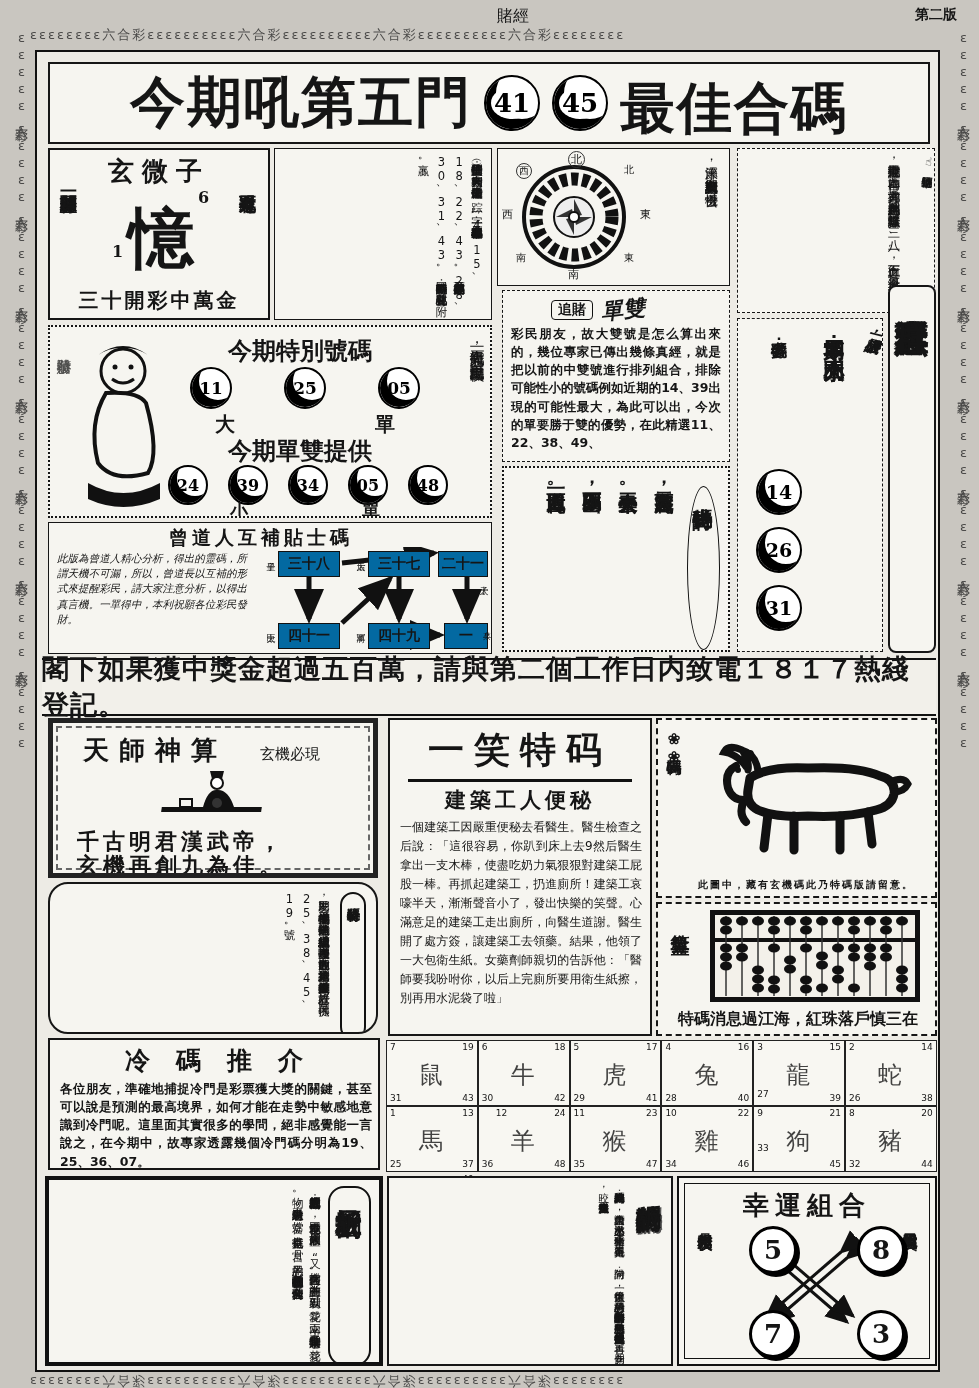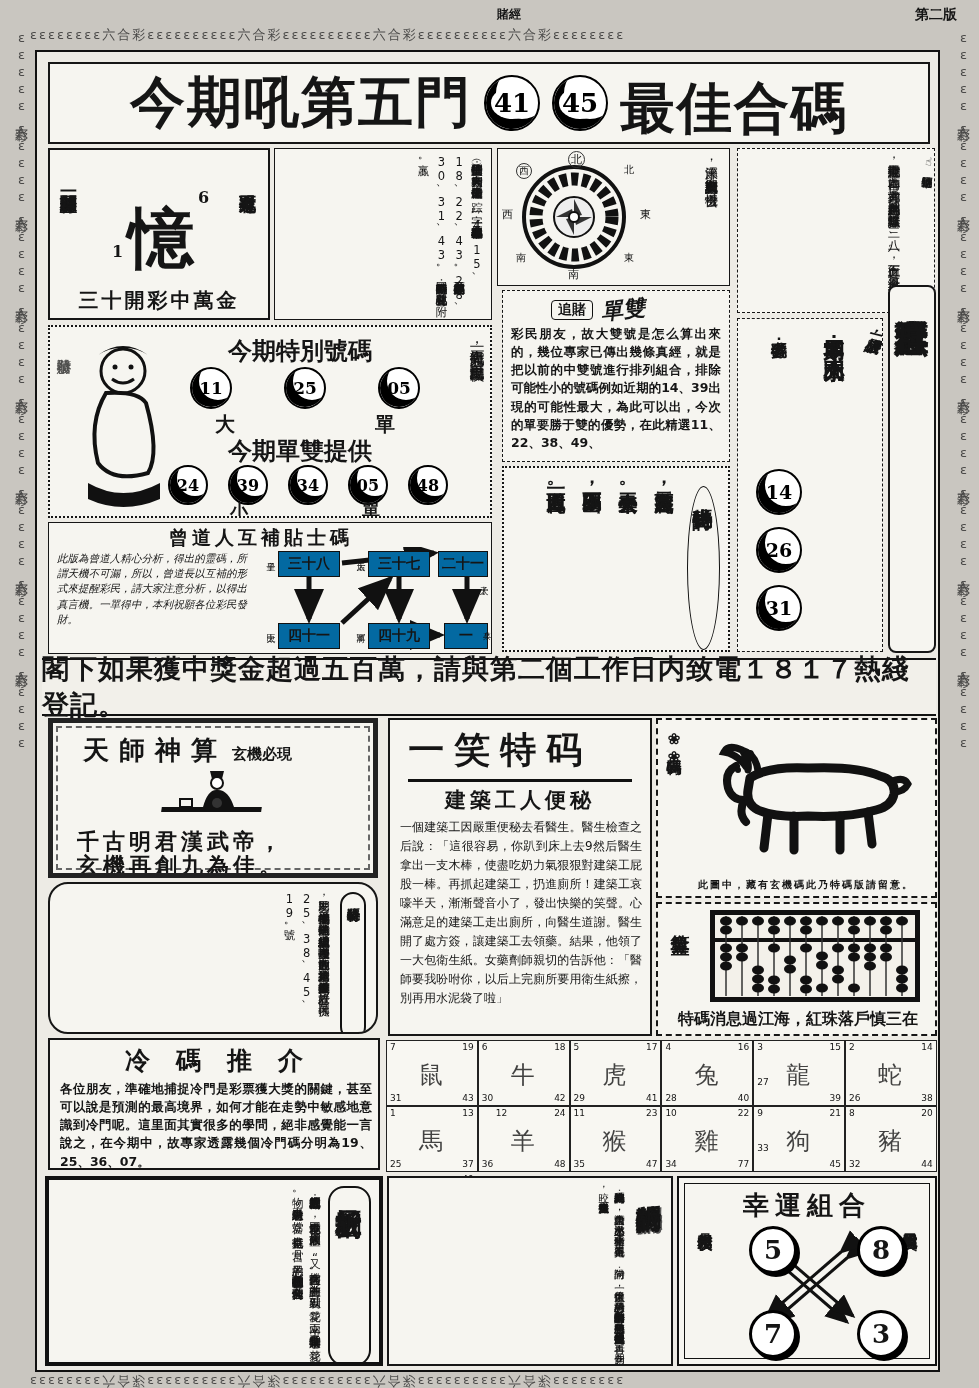--- a/index.html
+++ b/index.html
@@ -23,37 +23,38 @@
   .para{font-size:12px;line-height:1.45;text-align:justify;}
 </style>
 </head>
 <body>
 
 <div class="abs edge" style="left:30px;top:26px;width:915px;height:20px;">ɛɛɛɛɛɛɛɛ六合彩ɛɛɛɛɛɛɛɛɛɛ六合彩ɛɛɛɛɛɛɛɛɛɛ六合彩ɛɛɛɛɛɛɛɛɛɛ六合彩ɛɛɛɛɛɛɛɛ</div>
 <div class="abs edge" style="left:30px;top:1370px;width:915px;height:20px;transform:scaleY(-1);">ɛɛɛɛɛɛɛɛ六合彩ɛɛɛɛɛɛɛɛɛɛ六合彩ɛɛɛɛɛɛɛɛɛɛ六合彩ɛɛɛɛɛɛɛɛɛɛ六合彩ɛɛɛɛɛɛɛɛ</div>
 <div class="abs edge v" style="left:6px;top:30px;width:24px;height:1352px;">ɛɛɛɛɛ六合彩ɛɛɛɛɛ六合彩ɛɛɛɛɛ六合彩ɛɛɛɛɛ六合彩ɛɛɛɛɛ六合彩ɛɛɛɛɛ六合彩ɛɛɛɛɛ六合彩ɛɛɛɛɛ</div>
 <div class="abs edge v" style="left:948px;top:30px;width:24px;height:1352px;">ɛɛɛɛɛ六合彩ɛɛɛɛɛ六合彩ɛɛɛɛɛ六合彩ɛɛɛɛɛ六合彩ɛɛɛɛɛ六合彩ɛɛɛɛɛ六合彩ɛɛɛɛɛ六合彩ɛɛɛɛɛ</div>
 
-<div class="abs serif" style="left:455px;top:6px;font-size:12px;font-weight:bold;padding-left:42px;">賭經</div>
+<div class="abs serif" style="left:455px;top:6px;font-size:16px;font-weight:normal;padding-left:42px;">賭經</div>
 <div class="abs serif" style="left:915px;top:6px;font-size:14px;font-weight:bold;">第二版</div>
 
 <div class="frame"></div>
 
 <div class="box" style="left:48px;top:62px;width:882px;height:82px;display:flex;align-items:center;justify-content:center;gap:12px;">
   <span class="serif" style="font-size:55px;font-weight:bold;letter-spacing:2px;">今期吼第五門</span>
   <span class="ball" style="width:52px;height:52px;font-size:26px;box-shadow:inset 10px -10px 0 0 #000;">
       <i style="font-style:normal;background:#fff;border-radius:50%;padding:1px 3px;">41</i>
     </span>
   <span class="ball" style="width:52px;height:52px;font-size:26px;box-shadow:inset 10px -10px 0 0 #000;">
       <i style="font-style:normal;background:#fff;border-radius:50%;padding:1px 3px;">45</i>
     </span>
   <span class="serif" style="font-size:55px;font-weight:bold;letter-spacing:2px;margin-top:12px;">最佳合碼</span>
 </div>
 
 <div class="box" style="left:48px;top:148px;width:222px;height:172px;">
+  <div class="serif" style="position:absolute;left:0;right:0;top:4px;text-align:center;font-size:26px;font-weight:bold;letter-spacing:8px;">玄微子</div>
   <div class="v serif" style="position:absolute;left:8px;top:32px;height:130px;font-size:17px;font-weight:bold;">藍綠一珠關厚禮</div>
   <div class="v serif" style="position:absolute;right:8px;top:32px;height:130px;font-size:17px;font-weight:bold;">單有七九可跟進</div>
   <div class="serif" style="position:absolute;left:78px;top:44px;font-size:66px;font-weight:bold;">憶</div>
   <div class="serif" style="position:absolute;left:148px;top:38px;font-size:16px;font-weight:bold;">6</div>
   <div class="serif" style="position:absolute;left:62px;top:92px;font-size:16px;font-weight:bold;">1</div>
   <div class="serif" style="position:absolute;left:0;right:0;bottom:4px;text-align:center;font-size:20px;font-weight:bold;letter-spacing:3px;">三十開彩中萬金</div>
 </div>
 
 <div class="box" style="left:274px;top:148px;width:218px;height:172px;border-width:1.5px;">
   <div class="v" style="position:absolute;right:6px;top:6px;height:158px;width:204px;font-size:11.5px;line-height:1.55;">賭仙（雲中子）特別提醒：今期百時大吉大利，賭仙去中子登壇作未能得“踪”一字。此字經本仙及各位專家一致分析得心水號碼4、15、18、22、43。而又據相信息提示今期的連碼28、30、31、43。同時奉獻今期的特碼詩：嬰兒戲化禪心亂。附“十八多雙必會贏。”</div>
@@ -188,21 +189,21 @@
 </div>
 
 <div class="abs" style="left:42px;top:658px;width:894px;height:54px;border-top:2px solid #111;border-bottom:2px solid #111;
             display:flex;align-items:center;justify-content:center;background:#f2f0ea;">
   <span style="font-size:27px;font-weight:bold;letter-spacing:1px;">閣下如果獲中獎金超過五百萬，請與第二個工作日内致電１８１７熱綫登記。</span>
 </div>
 
 <div class="box" style="left:48px;top:718px;width:330px;height:160px;border:5px solid #222;outline:2px dashed #666;outline-offset:-10px;">
   <div class="abs" style="left:30px;top:10px;">
     <span class="serif" style="font-size:26px;font-weight:bold;letter-spacing:10px;">天師神算</span>
-    <span class="serif" style="font-size:15px;font-weight:bold;">玄機必現</span>
+    <span class="serif" style="font-size:15px;font-weight:normal;margin-left:28px;">玄機必現</span>
   </div>
   <svg width="120" height="62" viewBox="0 0 120 62" style="position:absolute;left:105px;top:40px;">
     <rect x="10" y="44" width="100" height="5" fill="#111" transform="skewX(-8)"></rect>
     <path d="M52 8 L66 8 L64 16 L54 16 Z" fill="#111"></path>
     <circle cx="59" cy="20" r="6" fill="#fff" stroke="#111" stroke-width="2"></circle>
     <path d="M45 44 Q50 26 59 27 Q70 26 76 44 Z" fill="#111"></path>
     <circle cx="59" cy="40" r="5" fill="#333"></circle>
     <path d="M22 36 L34 36 L34 44 L22 44 Z" fill="none" stroke="#111" stroke-width="2"></path>
   </svg>
   <div class="serif" style="position:absolute;left:24px;top:104px;font-size:22px;font-weight:bold;letter-spacing:4px;">千古明君漢武帝，</div>
@@ -214,21 +215,21 @@
               border:2px solid #111;border-radius:14px;padding:4px 2px;">特碼分析版</div>
   <div class="v" style="position:absolute;right:44px;top:8px;height:136px;width:278px;font-size:11.5px;line-height:1.5;">彩民朋友，本欄上期提供中得了幾個平碼，雖然未能連中特碼，但總算繼續交出了成績。希望今期再接再歷啦。故近期的色波方面，見到綠波重拾水準。今次本欄首個推介自然是紅波了，故綠〔看好，同又提供〕25、38、45、19號。</div>
 </div>
 
 <div class="box" style="left:48px;top:1038px;width:332px;height:132px;border-width:2px;">
   <div class="serif" style="position:absolute;left:0;right:0;top:4px;text-align:center;font-size:25px;font-weight:bold;letter-spacing:26px;text-indent:26px;">冷碼推介</div>
   <div class="para" style="position:absolute;left:10px;top:40px;width:312px;font-size:12.5px;font-weight:bold;">各位朋友，準確地捕捉冷門是彩票獲大獎的關鍵，甚至可以說是預測的最高境界，如何才能在走勢中敏感地意識到冷門呢。這里面其實很多的學問，絕非感覺能一言說之，在今期中，故專家透露幾個冷門碼分明為19、25、36、07。</div>
 </div>
 
 <div class="box" style="left:388px;top:718px;width:264px;height:318px;border-width:2.5px;">
-  <div class="serif" style="position:absolute;left:0;right:0;top:6px;font-size:36px;font-weight:bold;
+  <div class="serif" style="position:absolute;left:0;right:0;top:6px;text-align:center;font-size:36px;font-weight:bold;
               letter-spacing:10px;border-bottom:3px solid #111;padding-bottom:4px;width:86%;margin:0 auto;">一笑特码</div>
   <div class="serif" style="position:absolute;left:0;right:0;top:66px;text-align:center;font-size:21px;font-weight:bold;letter-spacing:4px;">建築工人便秘</div>
   <div class="para" style="position:absolute;left:10px;top:98px;width:242px;font-size:12px;line-height:1.58;">一個建築工因嚴重便秘去看醫生。醫生檢查之后說：「這很容易，你趴到床上去9然后醫生拿出一支木棒，使盡吃奶力氣狠狠對建築工屁股一棒。再抓起建築工，扔進廁所！建築工哀嚎半天，漸漸聲音小了，發出快樂的笑聲。心滿意足的建築工走出廁所，向醫生道謝。醫生開了處方簽，讓建築工去領藥。結果，他領了一大包衛生紙。女藥劑師親切的告訴他：「醫師要我吩咐你，以后上完廁所要用衛生紙擦，別再用水泥袋了啦」</div>
 </div>
 
 <div class="box" style="left:656px;top:718px;width:281px;height:180px;border-style:dashed;border-width:2px;">
   <div class="v serif" style="position:absolute;left:6px;top:10px;height:160px;font-size:15px;font-weight:bold;">
     <span>❀</span><span>特碼圖</span><span>❀</span>
   </div>
   <svg width="220" height="135" viewBox="0 0 220 135" style="position:absolute;left:40px;top:6px;">
@@ -343,21 +344,21 @@
   <div class="cell" style="width:91.8px;height:66px;">
     <span class="smallnum" style="left:3px;top:2px;">4</span>
     <span class="smallnum" style="right:3px;top:2px;">16</span>
     <span class="smallnum" style="left:3px;bottom:2px;">28</span>
     <span class="smallnum" style="right:3px;bottom:2px;">40</span>
     <span class="abs serif" style="left:32px;top:18px;font-size:24px;opacity:.8;">兔</span>
   </div>
   <div class="cell" style="width:91.8px;height:66px;">
     <span class="smallnum" style="left:3px;top:2px;">3</span>
     <span class="smallnum" style="right:3px;top:2px;">15</span>
-    <span class="smallnum" style="left:3px;bottom:18px;">27</span>
+    <span class="smallnum" style="left:3px;bottom:6px;">27</span>
     <span class="smallnum" style="right:3px;bottom:2px;">39</span>
     <span class="abs serif" style="left:32px;top:18px;font-size:24px;opacity:.8;">龍</span>
   </div>
   <div class="cell" style="width:91.8px;height:66px;">
     <span class="smallnum" style="left:3px;top:2px;">2</span>
     <span class="smallnum" style="right:3px;top:2px;">14</span>
     <span class="smallnum" style="left:3px;bottom:2px;">26</span>
     <span class="smallnum" style="right:3px;bottom:2px;">38</span>
     <span class="abs serif" style="left:32px;top:18px;font-size:24px;opacity:.8;">蛇</span>
   </div>
@@ -380,21 +381,21 @@
     <span class="smallnum" style="left:3px;top:2px;">11</span>
     <span class="smallnum" style="right:3px;top:2px;">23</span>
     <span class="smallnum" style="left:3px;bottom:2px;">35</span>
     <span class="smallnum" style="right:3px;bottom:2px;">47</span>
     <span class="abs serif" style="left:32px;top:18px;font-size:24px;opacity:.8;">猴</span>
   </div>
   <div class="cell" style="width:91.8px;height:66px;">
     <span class="smallnum" style="left:3px;top:2px;">10</span>
     <span class="smallnum" style="right:3px;top:2px;">22</span>
     <span class="smallnum" style="left:3px;bottom:2px;">34</span>
-    <span class="smallnum" style="right:3px;bottom:2px;">77</span>
+    <span class="smallnum" style="right:3px;bottom:2px;">46</span>
     <span class="abs serif" style="left:32px;top:18px;font-size:24px;opacity:.8;">雞</span>
   </div>
   <div class="cell" style="width:91.8px;height:66px;">
     <span class="smallnum" style="left:3px;top:2px;">9</span>
     <span class="smallnum" style="right:3px;top:2px;">21</span>
     <span class="smallnum" style="left:3px;bottom:18px;">33</span>
     <span class="smallnum" style="right:3px;bottom:2px;">45</span>
     <span class="abs serif" style="left:32px;top:18px;font-size:24px;opacity:.8;">狗</span>
   </div>
   <div class="cell" style="width:91.8px;height:66px;">

